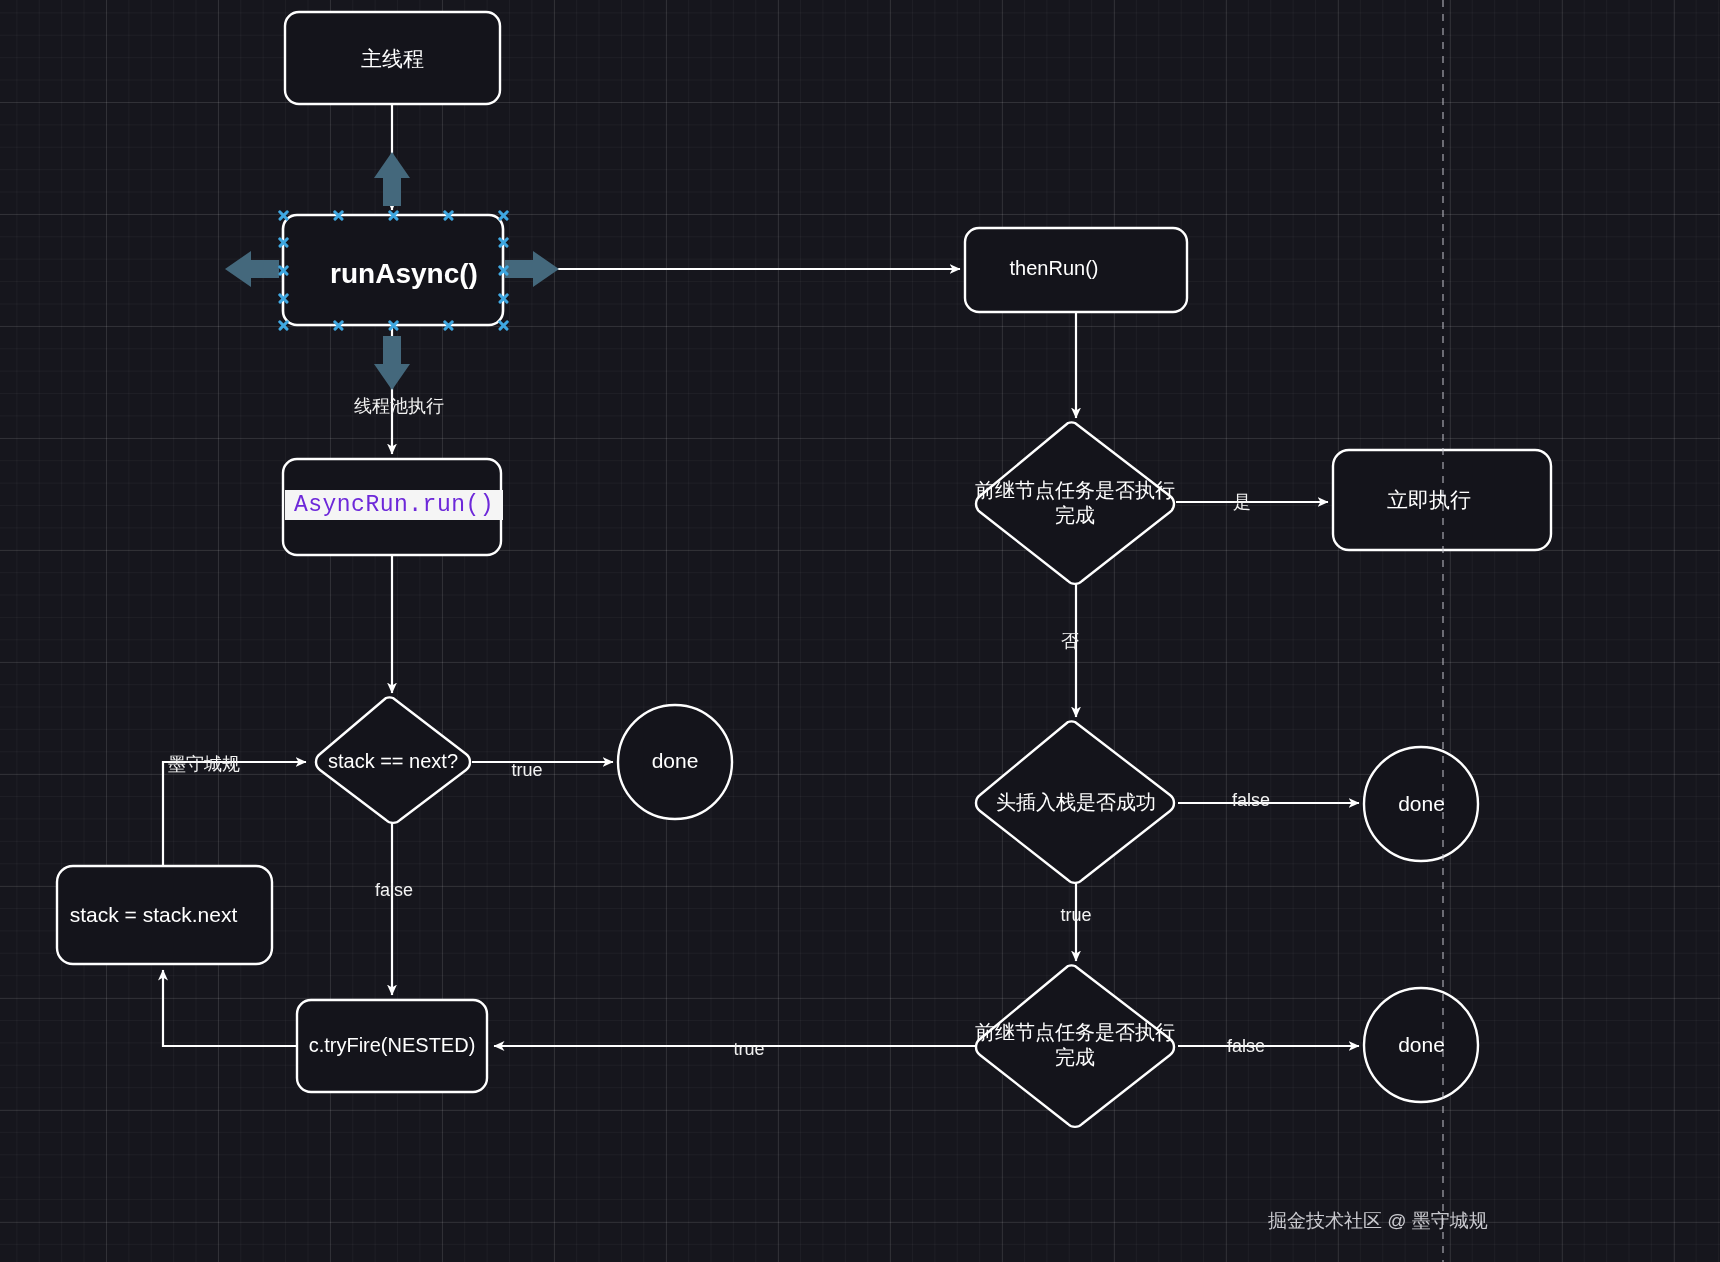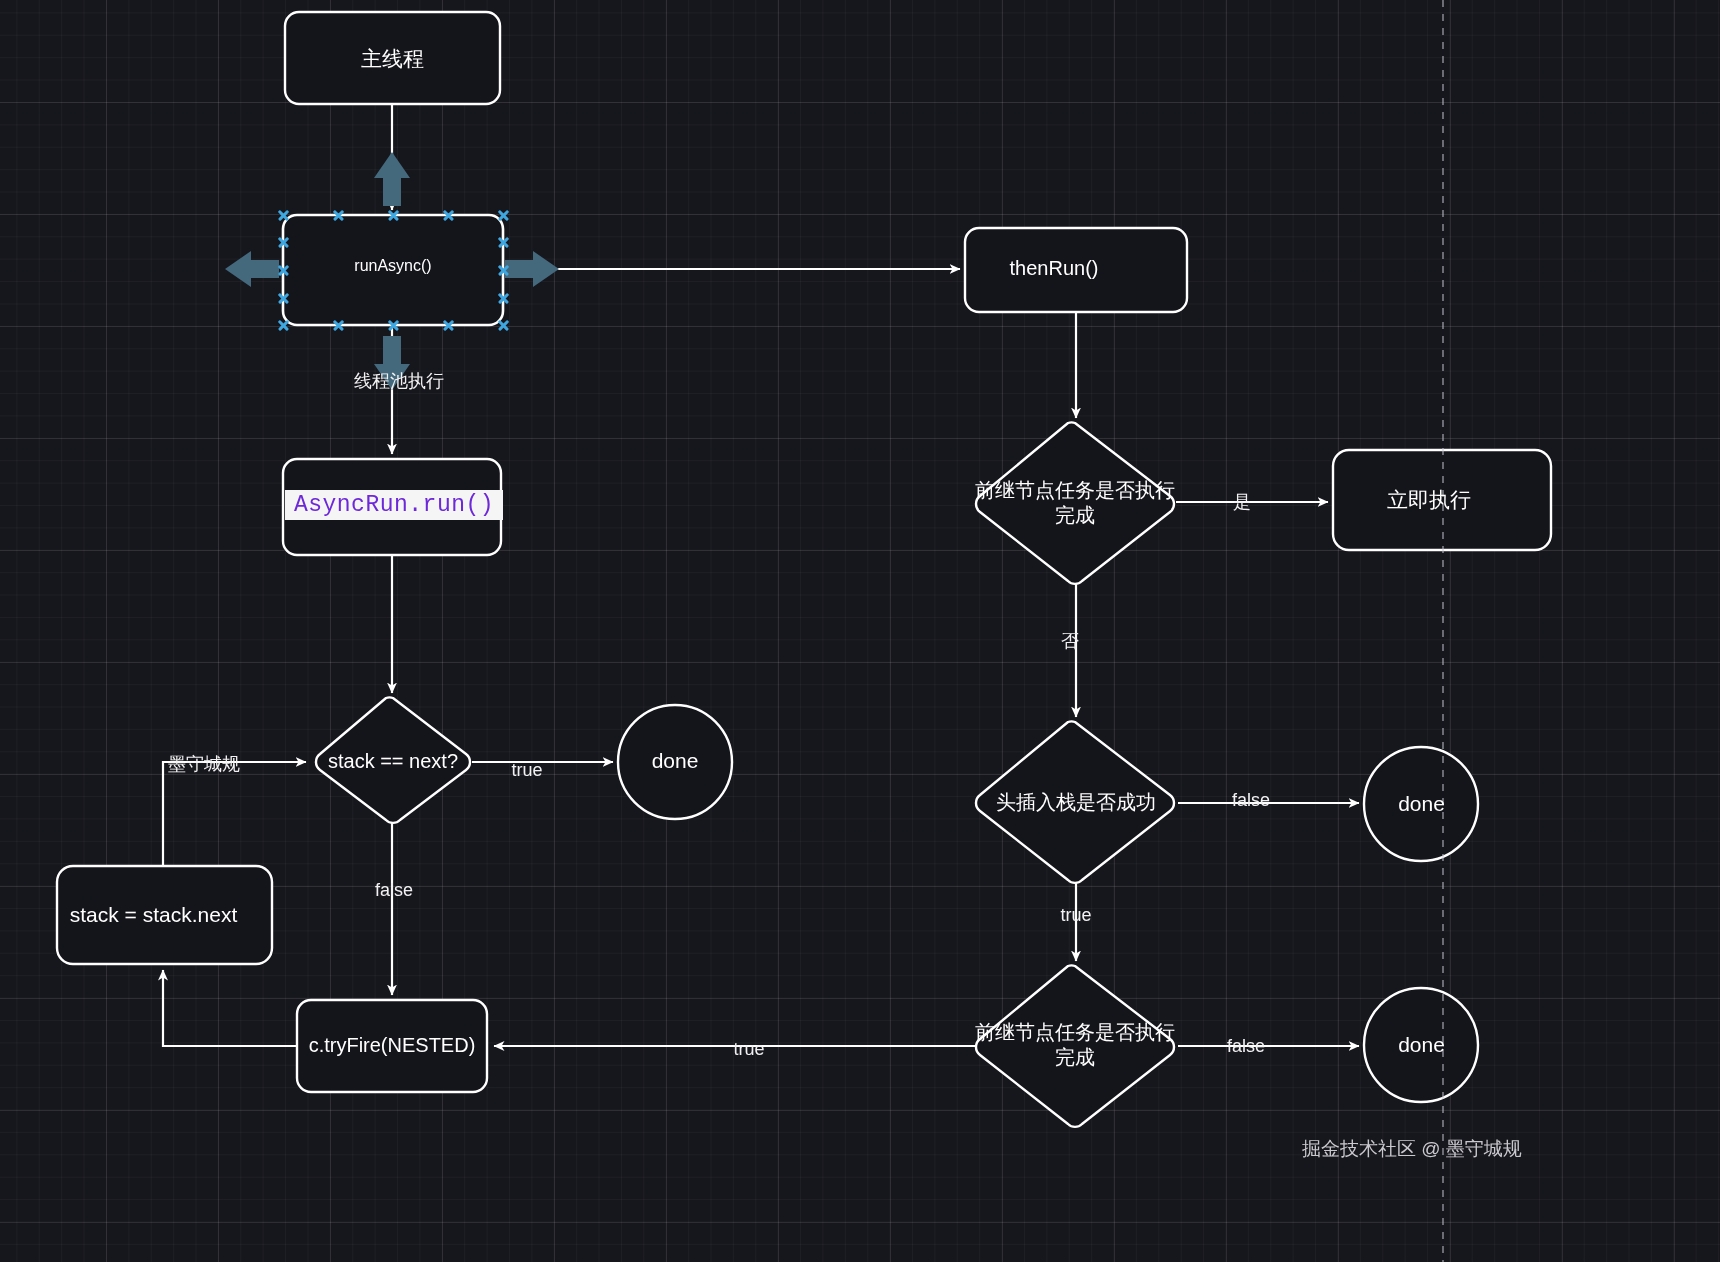--- a/index.html
+++ b/index.html
@@ -184,21 +184,21 @@
 
     <div class="handle" style="left:283px; top:325px;"></div>
     <div class="handle" style="left:338px; top:325px;"></div>
     <div class="handle" style="left:393px; top:325px;"></div>
     <div class="handle" style="left:448px; top:325px;"></div>
     <div class="handle" style="left:503px; top:325px;"></div>
   </div>
 
   <div class="node-label" style="left:285px; top:46px; width:215px;">主线程</div>
 
-  <div class="node-label" style="left:283px; top:256px; width:220px; font-size:16px;">runAsync()</div>
+  <div class="node-label" style="left:294px; top:256px; width:220px; font-size:28px;font-weight:bold;">runAsync()</div>
 
   <div class="mono-highlight" style="left:285px; top:490px; width:214px; text-align:center;">AsyncRun.run()</div>
 
   <div class="node-label" style="left:302px; top:749px; width:182px; font-size:20px;">stack == next?</div>
 
   <div class="node-label" style="left:618px; top:748px; width:114px;">done</div>
 
   <div class="node-label" style="left:57px; top:902px; width:193px;">stack = stack.next</div>
 
   <div class="node-label" style="left:287px; top:1033px; width:210px; font-size:20px;">c.tryFire(NESTED)</div>
@@ -210,26 +210,26 @@
   <div class="node-label" style="left:1333px; top:487px; width:192px;">立即执行</div>
 
   <div class="node-label" style="left:960px; top:790px; width:232px; font-size:20px;">头插入栈是否成功</div>
 
   <div class="node-label" style="left:1364px; top:791px; width:115px;">done</div>
 
   <div class="node-label wrap" style="left:966px; top:1020px; width:218px; font-size:20px;">前继节点任务是否执行完成</div>
 
   <div class="node-label" style="left:1364px; top:1032px; width:115px;">done</div>
 
-  <div class="edge-label" style="left:339px; top:369px; width:120px;">线程池执行</div>
+  <div class="edge-label" style="left:339px; top:394px; width:120px;">线程池执行</div>
   <div class="edge-label" style="left:168px; top:752px; width:92px; text-align:left;">墨守城规</div>
   <div class="edge-label" style="left:500px; top:760px; width:54px;">true</div>
   <div class="edge-label" style="left:367px; top:880px; width:54px;">false</div>
   <div class="edge-label" style="left:1222px; top:490px; width:40px;">是</div>
   <div class="edge-label" style="left:1050px; top:629px; width:40px;">否</div>
   <div class="edge-label" style="left:1224px; top:790px; width:54px;">false</div>
   <div class="edge-label" style="left:1049px; top:905px; width:54px;">true</div>
   <div class="edge-label" style="left:1219px; top:1036px; width:54px;">false</div>
   <div class="edge-label" style="left:722px; top:1039px; width:54px;">true</div>
 
-  <div class="watermark" style="left:1268px; top:1136px;margin-left:34px;">掘金技术社区 @ 墨守城规</div>
+  <div class="watermark" style="left:1268px; top:1208px;">掘金技术社区 @ 墨守城规</div>
 
 </div>
 
 </body></html>

